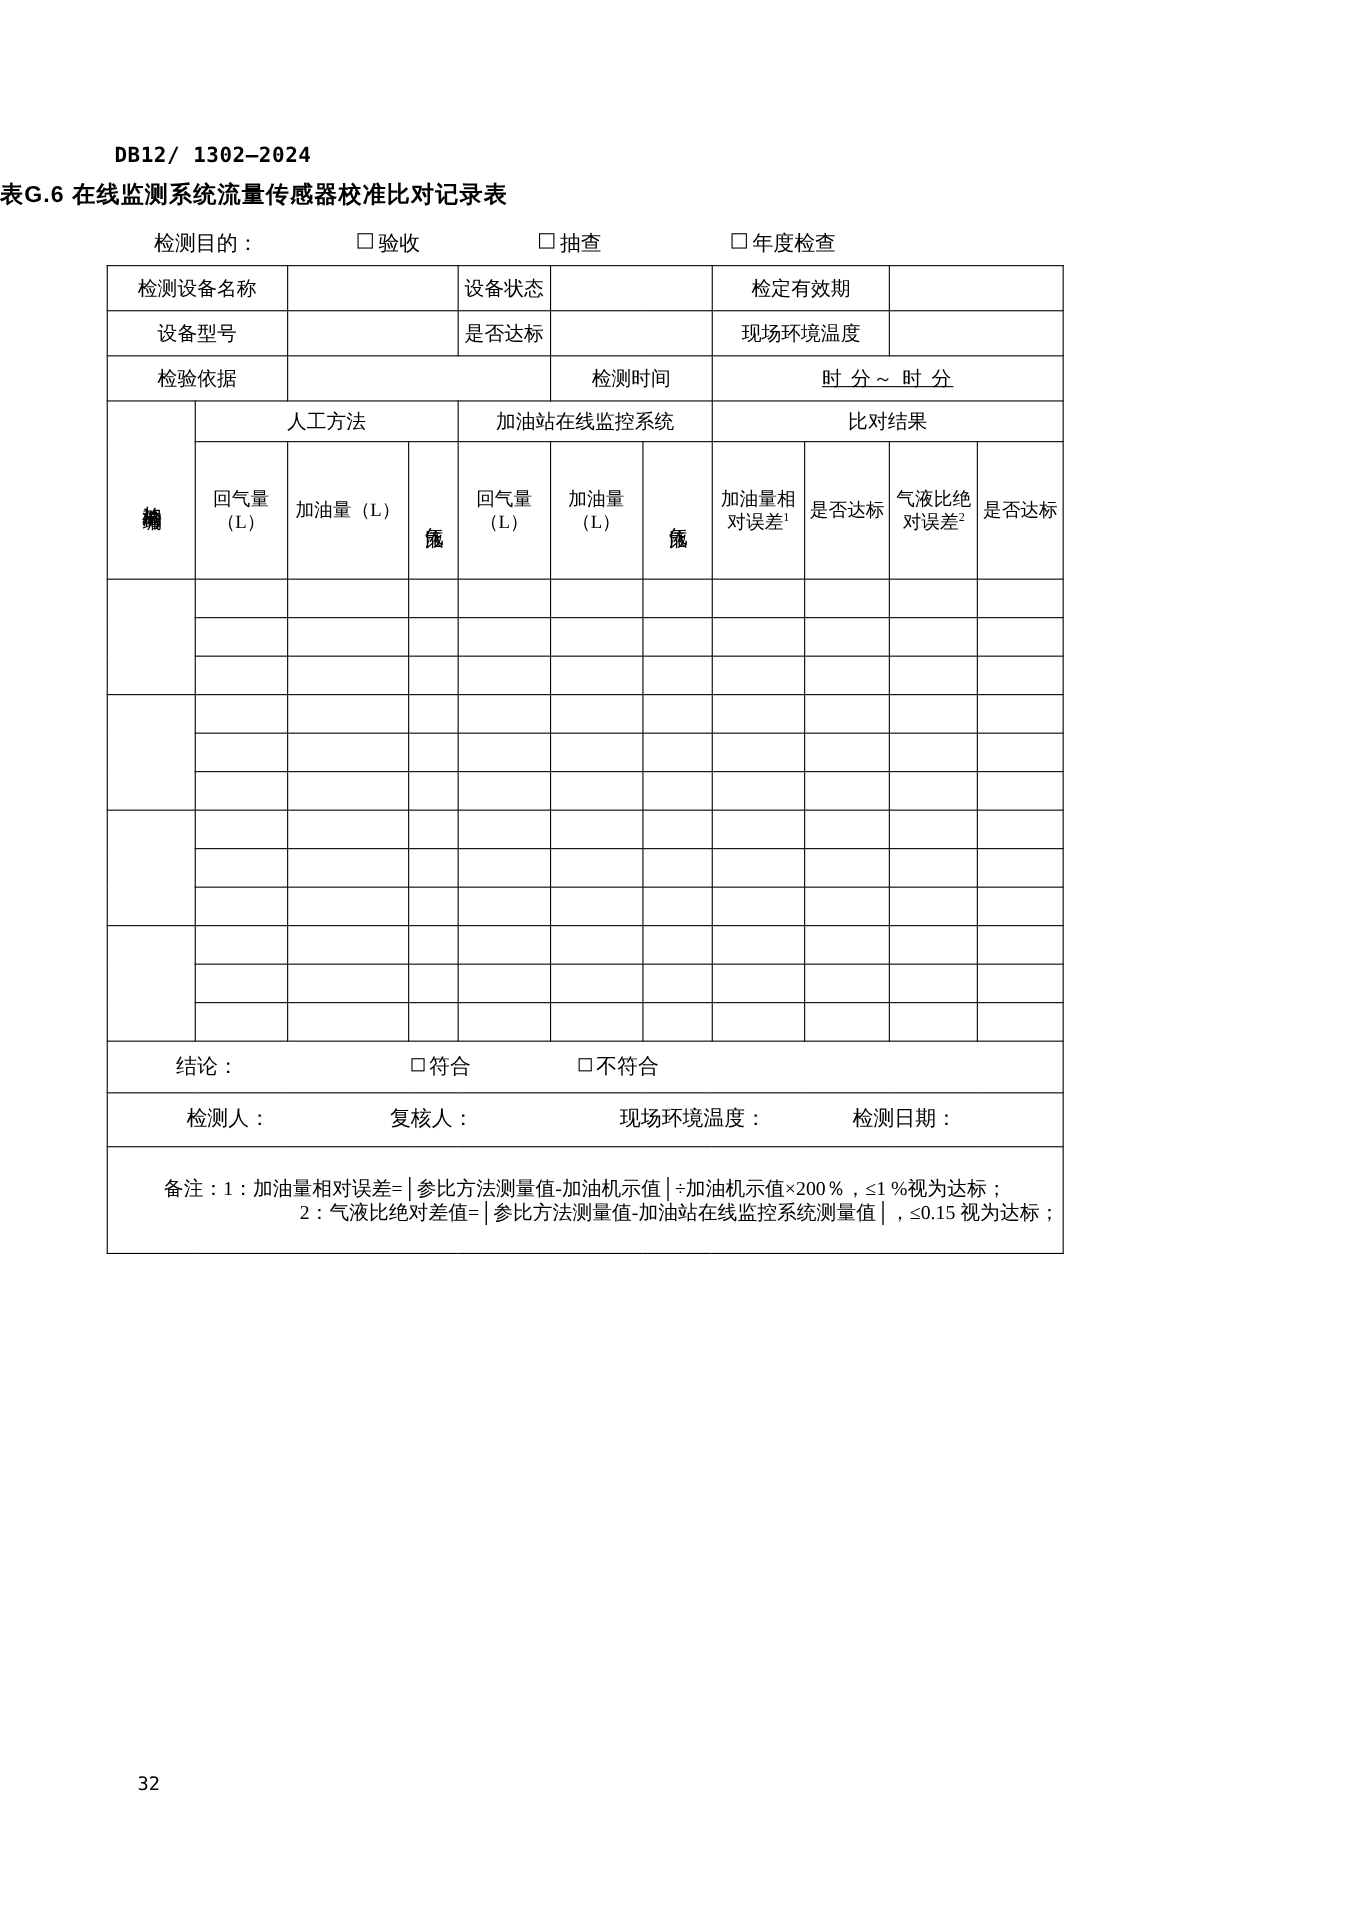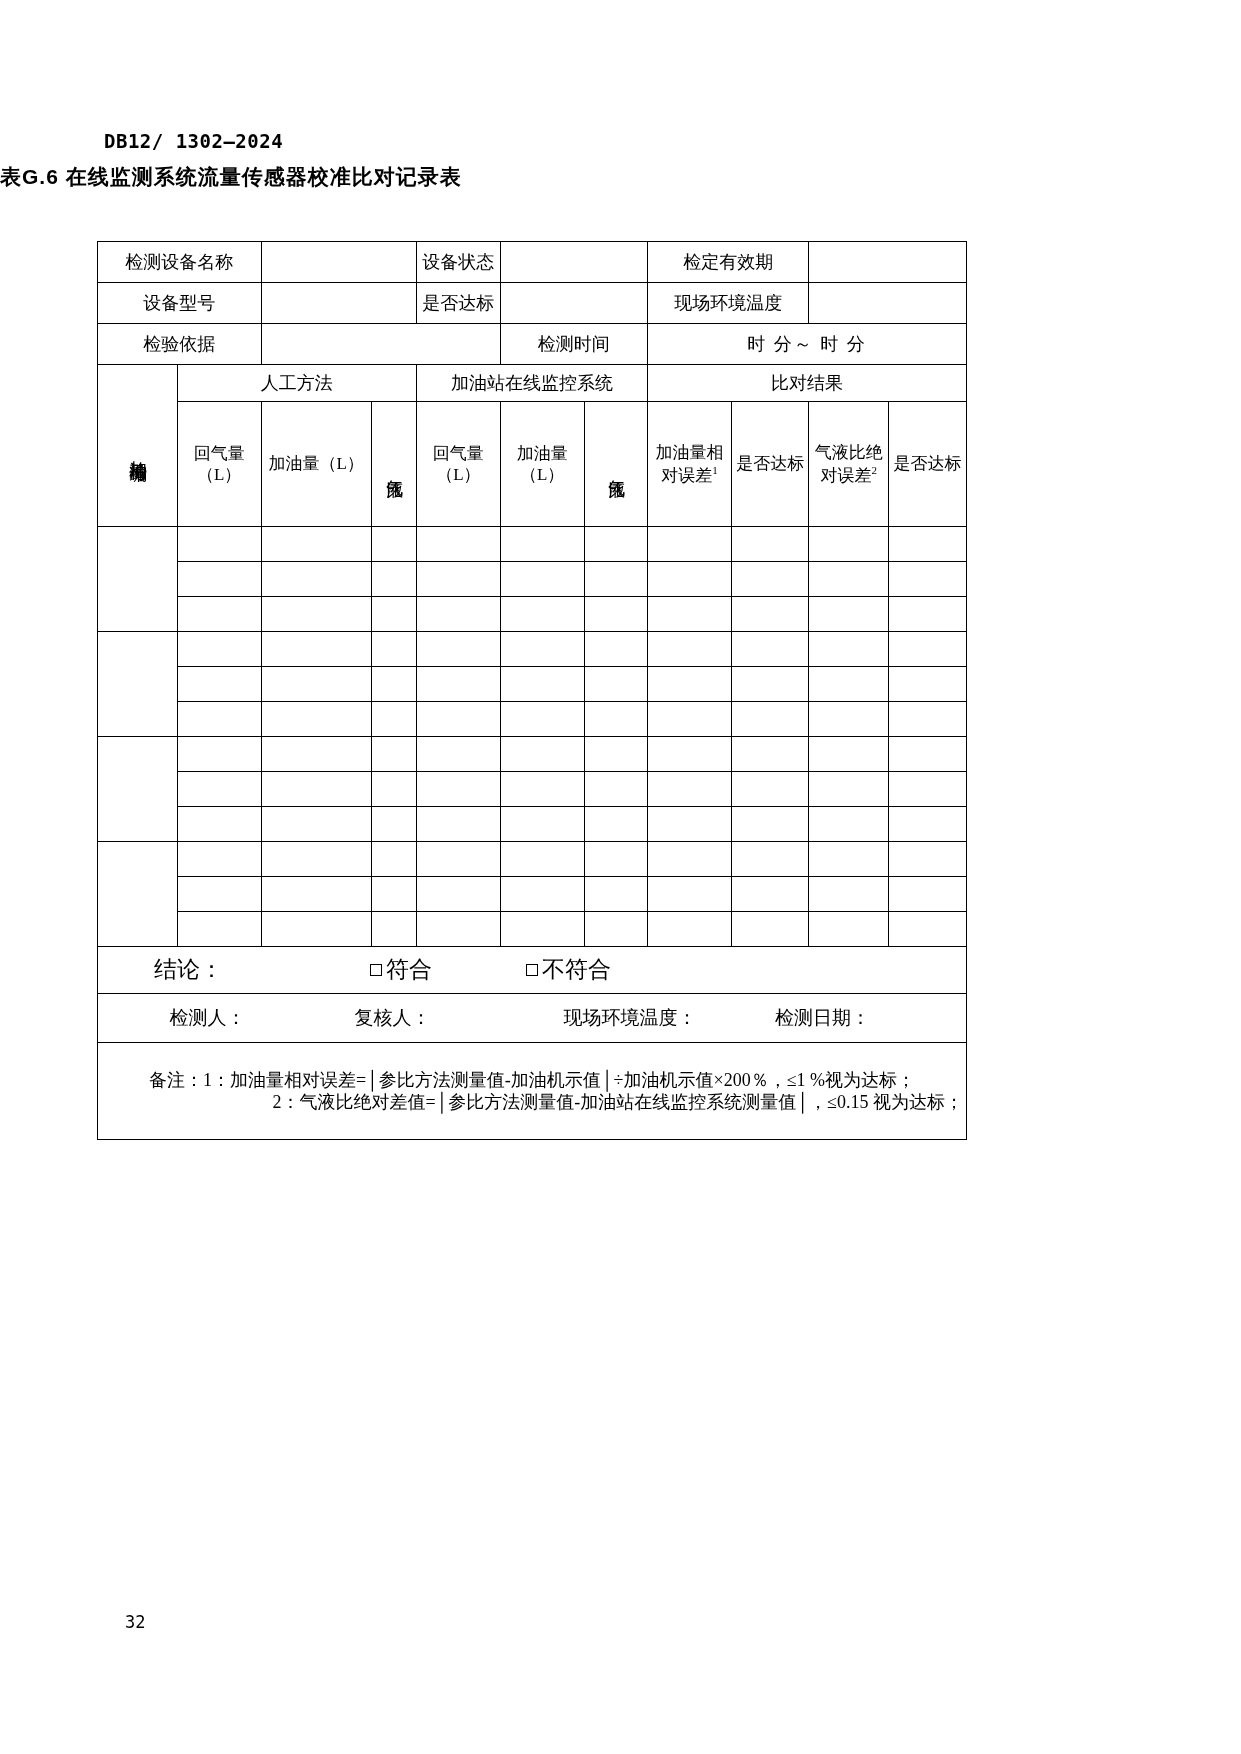--- a/index.html
+++ b/index.html
@@ -96,21 +96,21 @@
     text-orientation: upright;
     display: inline-block;
     line-height: 1.1;
     letter-spacing: 1px;
   }
   .two-line { line-height: 1.2; }
   .conclusion td {
     height: 42px;
     text-align: left;
     padding-left: 14px;
-    font-size: 23px;
+    font-size: 19px;
   }
   .concl-inner {
     display: flex;
     align-items: center;
   }
   .cl-label { width: 175px; }
   .cl-opt1 { width: 250px; }
   .small-box {
     display: inline-block;
     width: 10px;
@@ -137,39 +137,46 @@
     height: 92px;
     text-align: left;
     font-size: 18px;
     padding: 8px 14px 10px 14px;
     line-height: 1.55;
   }
   .remark-line1 { white-space: nowrap; }
   .remark-line2 { white-space: nowrap; padding-left: 52px; text-align: right; }
   .time-cell {
     letter-spacing: 2px;
+    text-decoration: underline;
   }
   .page-num {
     position: absolute;
     left: 125px;
     top: 1612px;
     font-family: "DejaVu Sans Mono", monospace;
     font-size: 17px;
   }
   sup { font-size: 11px; }
 </style>
 </head>
 <body>
 
 <div class="page">
 
   <div class="header-std">DB12/ 1302—2024</div>
 
   <div class="doc-title">表G.6   在线监测系统流量传感器校准比对记录表</div>
 
+  <div class="purpose-row">
+    <span class="purpose-label">检测目的：</span>
+    <span class="purpose-opt po1"><span class="opt-box"></span><span>验收</span></span>
+    <span class="purpose-opt po2"><span class="opt-box"></span><span>抽查</span></span>
+    <span class="purpose-opt po3"><span class="opt-box"></span><span>年度检查</span></span>
+  </div>
 
   <table class="main">
     <colgroup>
       <col style="width:78px">
       <col style="width:82px">
       <col style="width:108px">
       <col style="width:44px">
       <col style="width:82px">
       <col style="width:82px">
       <col style="width:62px">

